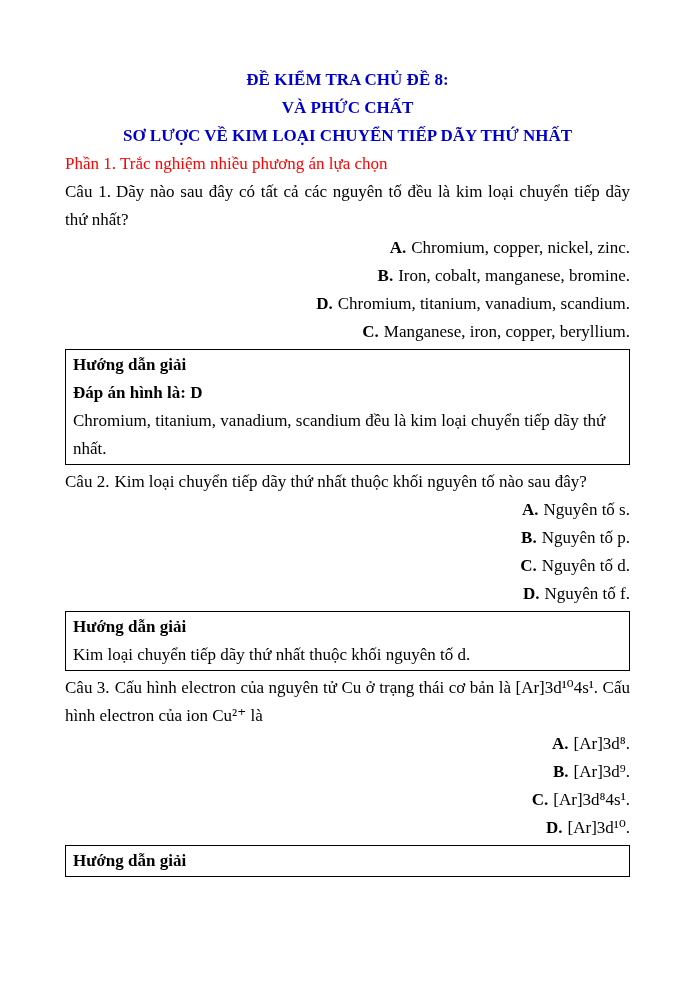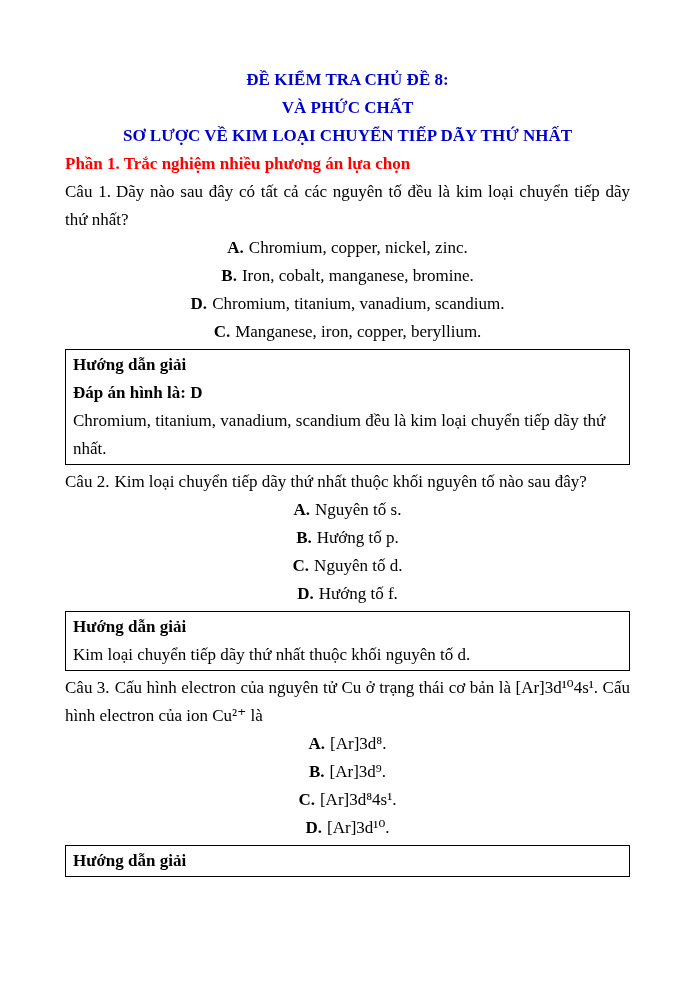--- a/index.html
+++ b/index.html
@@ -16,26 +16,26 @@
     line-height: 28px;
     color: #000000;
     overflow: hidden;
   }
   .title-line {
     text-align: center;
     font-weight: bold;
     color: var(--title, #0000cc);
   }
   .section-heading {
-    font-weight: bold;
+    font-weight: normal;
     color: var(--section, #ff0000);
   }
   .q-text { text-align: justify; }
   .q-num { font-weight: normal; margin-right: 5px; }
-  .option { text-align: center; }
+  .option { text-align: right; }
   .opt-label { font-weight: bold; margin-right: 5px; }
   .solution-box {
     border: 1px solid #000000;
     padding: 1px 7px;
     margin: 3px 0;
   }
   .sol-header { font-weight: bold; font-family: Liberation Serif, serif; }
   .sol-answer { font-weight: bold; }
 </style>
 </head>
@@ -60,23 +60,23 @@
     <div class="solution-box">
       <p class="sol-header">Hướng dẫn giải</p>
       <p class="sol-answer">Đáp án hình là: D</p>
       <p class="sol-explanation">Chromium, titanium, vanadium, scandium đều là kim loại chuyển tiếp dãy thứ nhất.</p>
     </div>
   </section>
 
   <section>
     <p class="q-text"><b class="q-num">Câu 2.</b><span>Kim loại chuyển tiếp dãy thứ nhất thuộc khối nguyên tố nào sau đây?</span></p>
     <p class="option"><b class="opt-label">A.</b><span>Nguyên tố s.</span></p>
-    <p class="option"><b class="opt-label">B.</b><span>Hướng tố p.</span></p>
+    <p class="option"><b class="opt-label">B.</b><span>Nguyên tố p.</span></p>
     <p class="option"><b class="opt-label">C.</b><span>Nguyên tố d.</span></p>
-    <p class="option"><b class="opt-label">D.</b><span>Hướng tố f.</span></p>
+    <p class="option"><b class="opt-label">D.</b><span>Nguyên tố f.</span></p>
     <div class="solution-box">
       <p class="sol-header">Hướng dẫn giải</p>
       <p class="sol-explanation">Kim loại chuyển tiếp dãy thứ nhất thuộc khối nguyên tố d.</p>
     </div>
   </section>
 
   <section>
     <p class="q-text"><b class="q-num">Câu 3.</b><span>Cấu hình electron của nguyên tử Cu ở trạng thái cơ bản là [Ar]3d¹⁰4s¹. Cấu hình electron của ion Cu²⁺ là</span></p>
     <p class="option"><b class="opt-label">A.</b><span>[Ar]3d⁸.</span></p>
     <p class="option"><b class="opt-label">B.</b><span>[Ar]3d⁹.</span></p>

